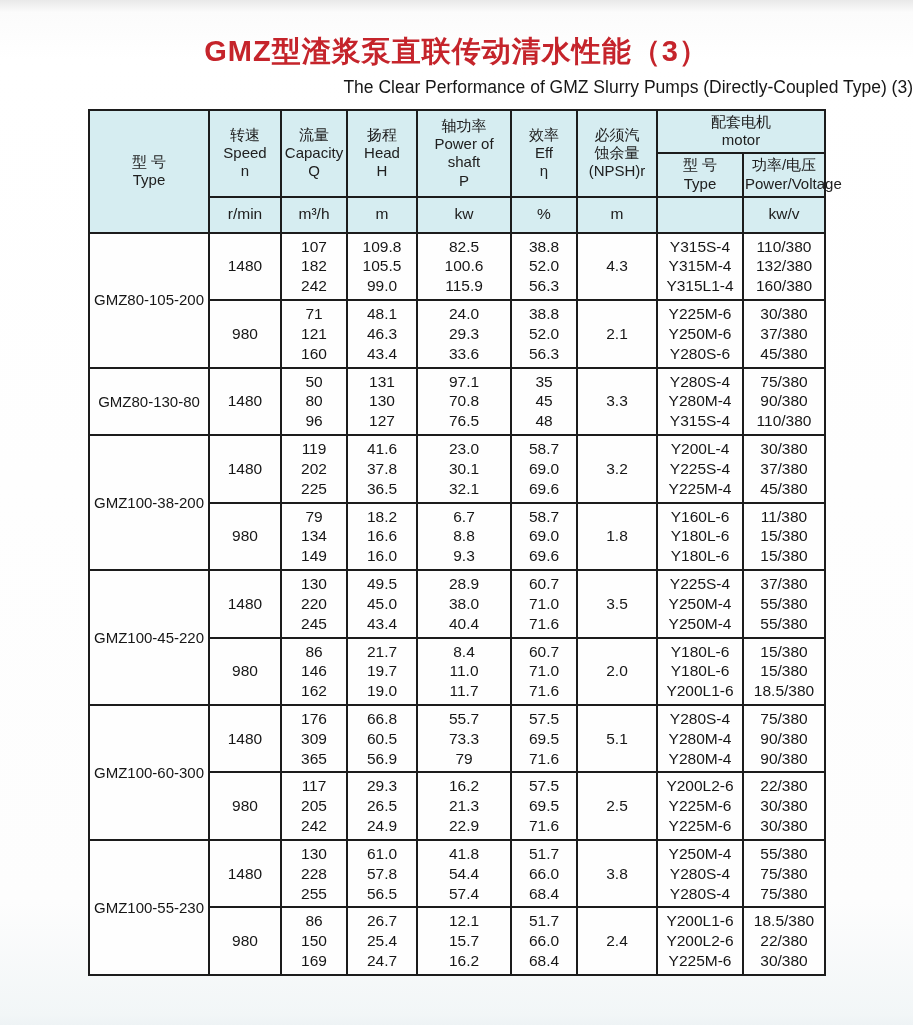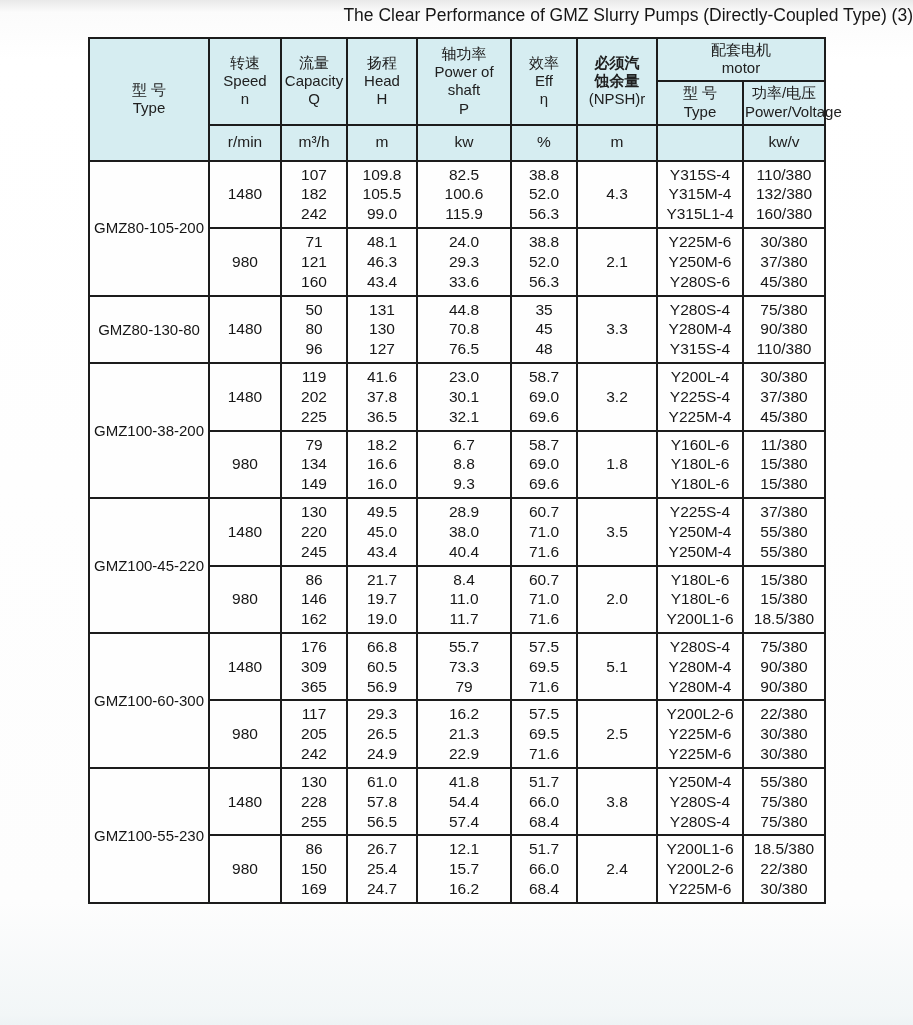--- a/index.html
+++ b/index.html
@@ -42,21 +42,21 @@
   }
   thead th {
     background: #d6edf1;
     color: #202020;
     font-size: 15px;
     line-height: 1.22;
     padding: 2px 1px;
   }
   thead .units-row th { height: 36px; font-size: 15.5px; }
   .h-line { display: block; }
-  .npsh-zh { display: inline-block; max-width: 3.2em; line-height: 1.22; font-weight: bold; }
+  .npsh-zh { display: inline-block; max-width: 3.2em; line-height: 1.22; }
   .sup-unit { font-size: 15.5px; }
 
   tbody td {
     font-size: 15.5px;
     line-height: 1.28;
     white-space: pre-line;
     padding: 3px 1px;
     height: 64px;
     color: #161616;
   }
@@ -72,20 +72,21 @@
     font-size: 15px;
     color: #2e2e2e;
     letter-spacing: 0.5px;
   }
 </style>
 </head>
 <body>
 
 <div class="page">
 
+  <div class="title-zh">GMZ型渣浆泵直联传动清水性能（3）</div>
   <div class="title-en">The Clear Performance of GMZ Slurry Pumps (Directly-Coupled Type) (3)</div>
 
   <table class="spec">
     <colgroup>
       <col style="width:120px">
         <col style="width:72px">
         <col style="width:66px">
       <col style="width:70px">
         <col style="width:94px">
         <col style="width:66px">
@@ -202,21 +203,21 @@
         </tr>
         <tr>
           <td rowspan="1" class="type-cell">GMZ80-130-80</td>
           <td>1480</td>
           <td>50
 80
 96</td>
           <td>131
 130
 127</td>
-          <td>44.8
+          <td>97.1
 70.8
 76.5</td>
           <td>35
 45
 48</td>
           <td>3.3</td>
           <td>Y280S-4
 Y280M-4
 Y315S-4</td>
           <td>75/380

